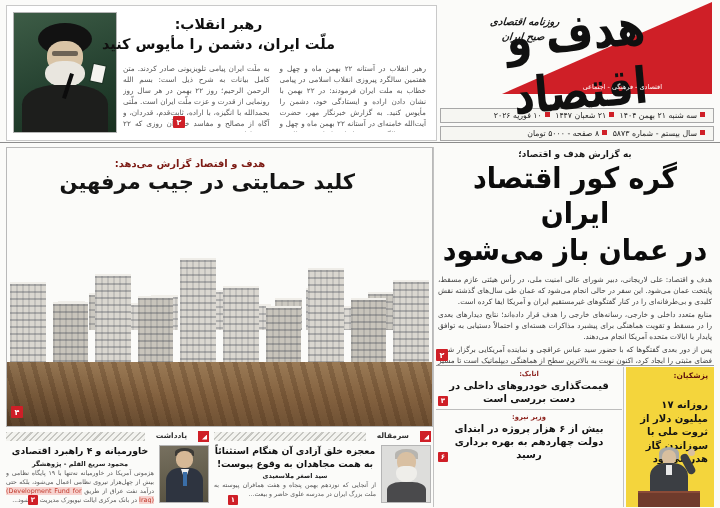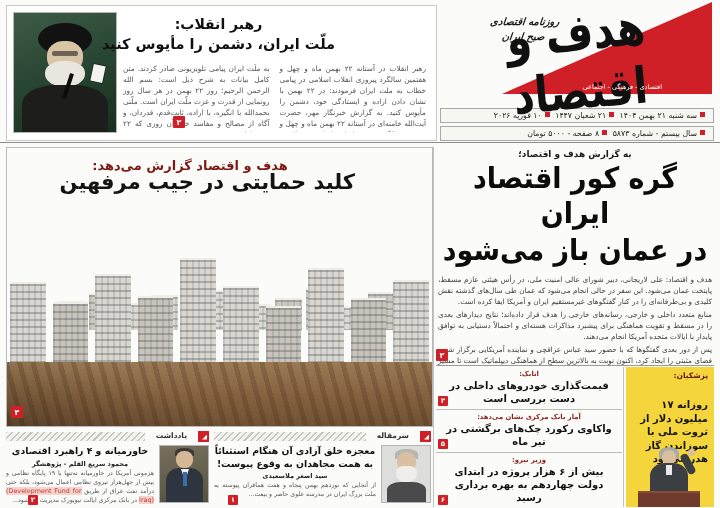--- a/index.html
+++ b/index.html
@@ -35,21 +35,21 @@
   .mast-tagline{position:absolute;right:52px;bottom:13px;color:#fff;font-size:6.5px;letter-spacing:.4px;z-index:4;}
   .datebar{left:440px;top:108px;width:274px;height:32px;}
   .daterow{border:1px solid #a8a8a8;background:#f6f6f2;height:13px;line-height:13px;font-size:7.8px;color:#222;
         padding:0 5px;margin-bottom:3px;white-space:nowrap;overflow:hidden;}
   .sq{display:inline-block;width:5px;height:5px;background:#cf1f27;margin:0 3px;vertical-align:1px;}
   .rule-top{left:0;top:142px;width:720px;height:1px;background:#8c8c8c;}
   
   .photo{left:6px;top:147px;width:425px;height:278px;overflow:hidden;border:1px solid #b9b9b9;
         background:radial-gradient(ellipse at 70% 14%,rgba(255,255,255,.85),transparent 55%),
                    linear-gradient(180deg,#c9d3da 0%,#e3e6e3 45%,#efedе8 62%,#eceae4 70%);}
-  .photo-kicker{position:absolute;left:18px;top:10px;width:330px;text-align:center;font-size:13px;font-weight:bold;color:#7c1a14;z-index:6;}
+  .photo-kicker{position:absolute;left:18px;top:10px;width:330px;text-align:center;font-size:10px;font-weight:bold;color:#7c1a14;z-index:6;}
   .photo-title{position:absolute;left:18px;top:22px;width:330px;text-align:right;font-size:21px;font-weight:bold;color:#141414;z-index:6;}
   .row-far{position:absolute;bottom:96px;left:0;right:0;height:46px;display:flex;align-items:flex-end;gap:4px;padding:0 6px;opacity:.9;}
   .row-near{position:absolute;bottom:56px;left:0;right:0;height:120px;display:flex;align-items:flex-end;gap:7px;padding:0 3px;}
   .bldg{background-color:#dad7d0;border-top:2px solid #efede8;
         background-image:repeating-linear-gradient(180deg,rgba(70,75,85,.32) 0 2px,transparent 2px 7px),
                          repeating-linear-gradient(90deg,rgba(70,75,85,.16) 0 2px,transparent 2px 6px);}
   .row-far .bldg{width:27px;}
   .row-near .bldg{width:36px;}
   .bldg.b2{background-color:#c8c4bb;}
   .row-far .bldg:nth-child(1){height:26px}.row-far .bldg:nth-child(2){height:36px}
@@ -220,25 +220,20 @@
   <div class="badge abs" style="left:436px;top:349px;">۲</div>
   <div class="abs story-rule"></div>
 
   <div class="abs news-list">
     <div class="news-item">
       <div class="news-kicker">اتابک:</div>
       <div class="news-title">قیمت‌گذاری خودروهای داخلی در دست بررسی است</div>
       <div class="badge">۳</div>
     </div>
     <div class="news-item">
-      <div class="news-kicker">آمار بانک مرکزی نشان می‌دهد:</div>
-      <div class="news-title">واکاوی رکورد چک‌های برگشتی در تیر ماه</div>
-      <div class="badge">۵</div>
-    </div>
-    <div class="news-item">
       <div class="news-kicker">وزیر نیرو:</div>
       <div class="news-title">بیش از ۶ هزار پروژه در ابتدای دولت چهاردهم به بهره برداری رسید</div>
       <div class="badge">۶</div>
     </div>
   </div>
   <div class="abs vline" style="left:623px;top:367px;height:140px;"></div>
 
   <div class="abs ybox">
     <div class="y-kicker">پزشکیان:</div>
     <div class="y-title">روزانه ۱۷ میلیون دلار از ثروت ملی با سوزاندن گاز هدر می‌رود</div>

